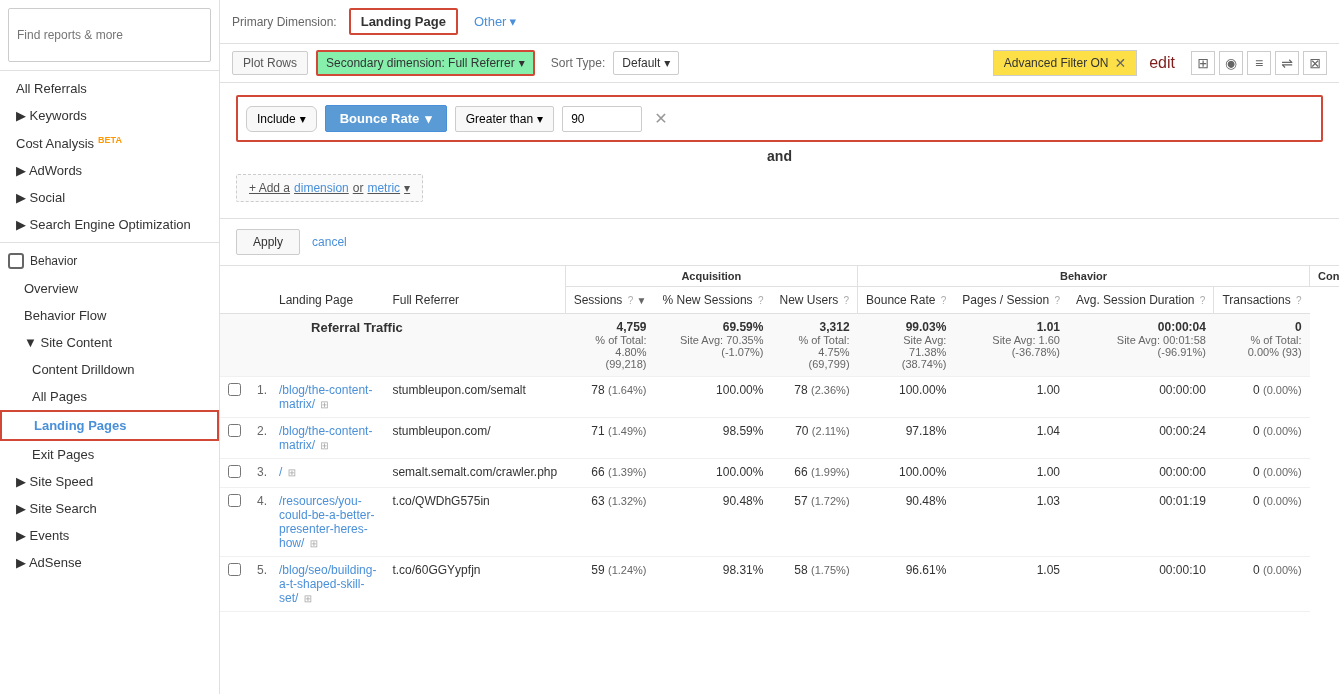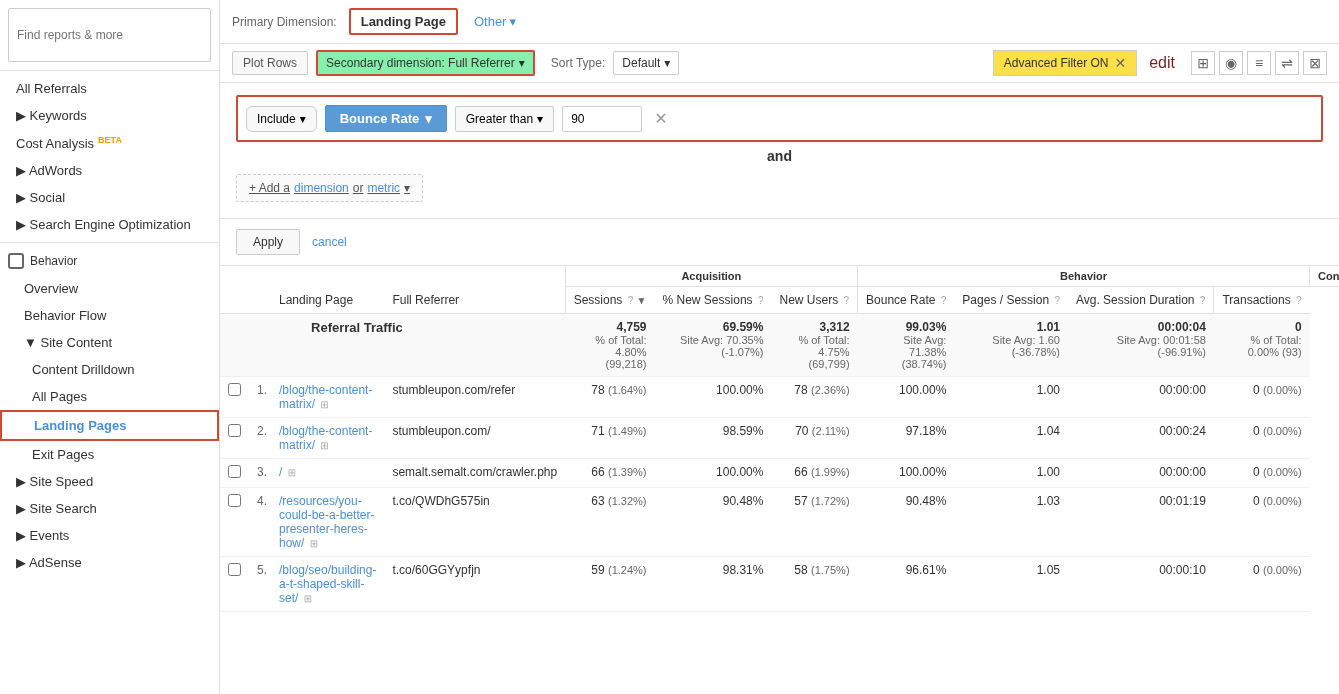--- a/index.html
+++ b/index.html
@@ -274,21 +274,21 @@
           </tr>
 
         <tr>
       <td class="col-checkbox"><input type="checkbox" style=""></td>
       <td class="col-num">1.</td>
       <td>
         <a class="link-blue">/blog/the-content-matrix/</a>
         <span class="ext-link-icon">⊞</span>
       </td>
       <td>
-        <span>stumbleupon.com/refer</span>
+        <span>stumbleupon.com/semalt</span>
       </td>
       <td class="num-cell">
         78 <span class="sub-text">(1.64%)</span>
       </td>
       <td class="num-cell">100.00%</td>
       <td class="num-cell">
         78 <span class="sub-text">(2.36%)</span>
       </td>
       <td class="num-cell">100.00%</td>
       <td class="num-cell">1.00</td>

